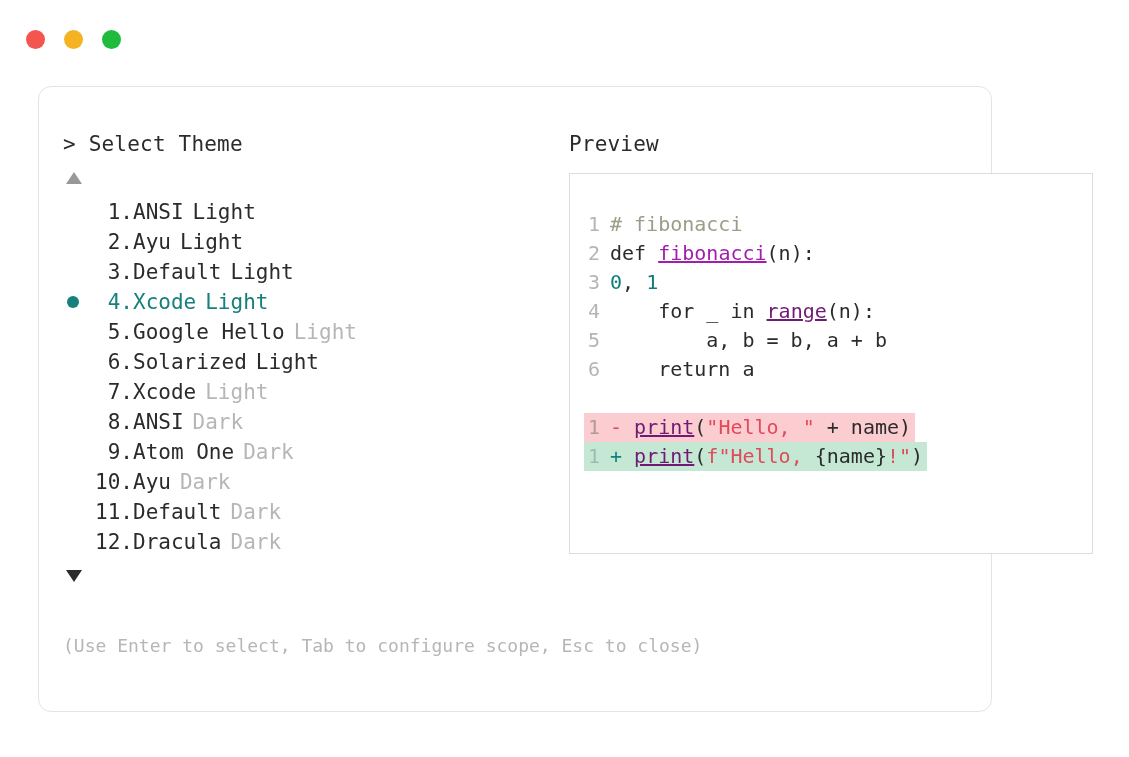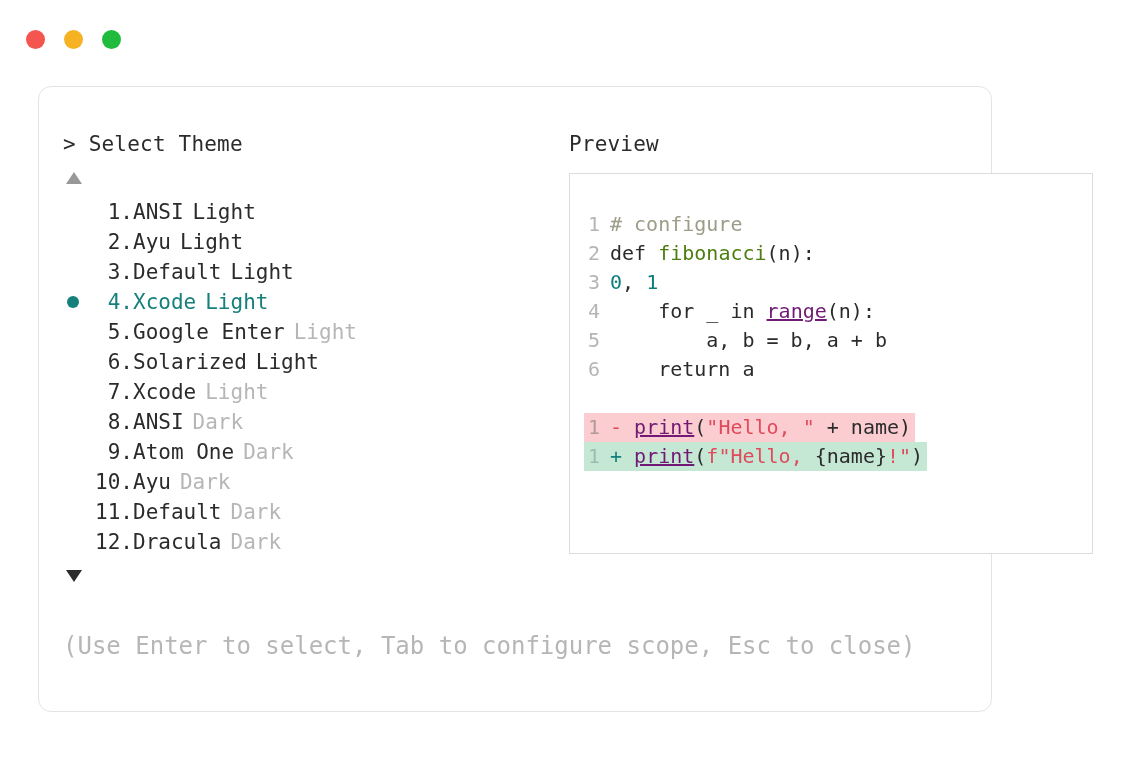--- a/index.html
+++ b/index.html
@@ -167,40 +167,40 @@
   .ln {
     color: #b5b5b5;
     width: 16px;
     flex: 0 0 16px;
     text-align: right;
     margin-right: 10px;
   }
   .code-blank { height: 29px; }
 
   .tok-comment { color: #9c9c88; }
-  .tok-fn      { color: #4d7c0f; }
+  .tok-fn      { color: #a21caf; text-decoration: underline; }
   .tok-num     { color: #0f7c7c; }
   .tok-builtin { color: #701a75; text-decoration: underline; }
   .tok-str     { color: #e04a5a; }
   .tok-plain   { color: #2b2b2b; }
   .tok-del     { color: #e04a5a; }
   .tok-add     { color: #16807c; }
 
   .diff-line { width: fit-content; padding-right: 4px; }
   .diff-del { background: #fbcdd0; }
   .diff-add { background: #c5e8d5; }
   .diff-line .ln { color: #b09a9c; }
   .diff-add .ln  { color: #9dbcab; }
 
   
   .hint {
     position: absolute;
     left: 24px;
     top: 546px;
-    font-size: 24px;
+    font-size: 18px;
     line-height: 26px;
     color: #b6b6b6;
     white-space: pre;
     text-align: right;
   }
 </style>
 </head>
 <body>
 
 <div class="titlebar">
@@ -217,39 +217,39 @@
 
       <div class="arrow-row-up">
         <span class="arrow arrow-up"></span>
       </div>
 
       <div class="theme-list" id="theme-list">
           <div class="theme-row"><span class="bullet-cell"></span><span class="idx">1.</span><span class="name">ANSI</span><span class="suffix solid">Light</span></div>
           <div class="theme-row"><span class="bullet-cell"></span><span class="idx">2.</span><span class="name">Ayu</span><span class="suffix solid">Light</span></div>
           <div class="theme-row"><span class="bullet-cell"></span><span class="idx">3.</span><span class="name">Default</span><span class="suffix solid">Light</span></div>
           <div class="theme-row selected"><span class="bullet-cell"><span class="bullet"></span></span><span class="idx">4.</span><span class="name">Xcode</span><span class="suffix solid">Light</span></div>
-          <div class="theme-row"><span class="bullet-cell"></span><span class="idx">5.</span><span class="name">Google Enter</span><span class="suffix dim">Light</span></div>
+          <div class="theme-row"><span class="bullet-cell"></span><span class="idx">5.</span><span class="name">Google Hello</span><span class="suffix dim">Light</span></div>
           <div class="theme-row"><span class="bullet-cell"></span><span class="idx">6.</span><span class="name">Solarized</span><span class="suffix solid">Light</span></div>
           <div class="theme-row"><span class="bullet-cell"></span><span class="idx">7.</span><span class="name">Xcode</span><span class="suffix dim">Light</span></div>
           <div class="theme-row"><span class="bullet-cell"></span><span class="idx">8.</span><span class="name">ANSI</span><span class="suffix dim">Dark</span></div>
           <div class="theme-row"><span class="bullet-cell"></span><span class="idx">9.</span><span class="name">Atom One</span><span class="suffix dim">Dark</span></div>
           <div class="theme-row"><span class="bullet-cell"></span><span class="idx">10.</span><span class="name">Ayu</span><span class="suffix dim">Dark</span></div>
           <div class="theme-row"><span class="bullet-cell"></span><span class="idx">11.</span><span class="name">Default</span><span class="suffix dim">Dark</span></div>
           <div class="theme-row"><span class="bullet-cell"></span><span class="idx">12.</span><span class="name">Dracula</span><span class="suffix dim">Dark</span></div>
         </div>
 
       <div class="arrow-row-down">
         <span class="arrow arrow-down"></span>
       </div>
     </div>
 
     <div class="col-right">
       <div class="heading">Preview</div>
       <div class="preview-box" id="preview-box">
-          <div class="code-line"><span class="ln">1</span><span class="tok-comment"># configure</span></div>
+          <div class="code-line"><span class="ln">1</span><span class="tok-comment"># fibonacci</span></div>
           <div class="code-line"><span class="ln">2</span><span class="tok-plain">def </span><span class="tok-fn">fibonacci</span><span class="tok-plain">(n):</span></div>
           <div class="code-line"><span class="ln">3</span><span class="tok-num">0</span><span class="tok-plain">, </span><span class="tok-num">1</span></div>
           <div class="code-line"><span class="ln">4</span><span class="tok-plain">    for _ in </span><span class="tok-builtin">range</span><span class="tok-plain">(n):</span></div>
           <div class="code-line"><span class="ln">5</span><span class="tok-plain">        a, b = b, a + b</span></div>
           <div class="code-line"><span class="ln">6</span><span class="tok-plain">    return a</span></div>
           <div class="code-blank"></div>
           <div class="code-line diff-line diff-del"><span class="ln">1</span><span class="tok-del">- </span><span class="tok-builtin">print</span><span class="tok-plain">(</span><span class="tok-str">"Hello, "</span><span class="tok-plain"> + name)</span></div>
           <div class="code-line diff-line diff-add"><span class="ln">1</span><span class="tok-add">+ </span><span class="tok-builtin">print</span><span class="tok-plain">(</span><span class="tok-str">f"Hello, </span><span class="tok-plain">{name}</span><span class="tok-str">!"</span><span class="tok-plain">)</span></div>
         </div>
     </div>

